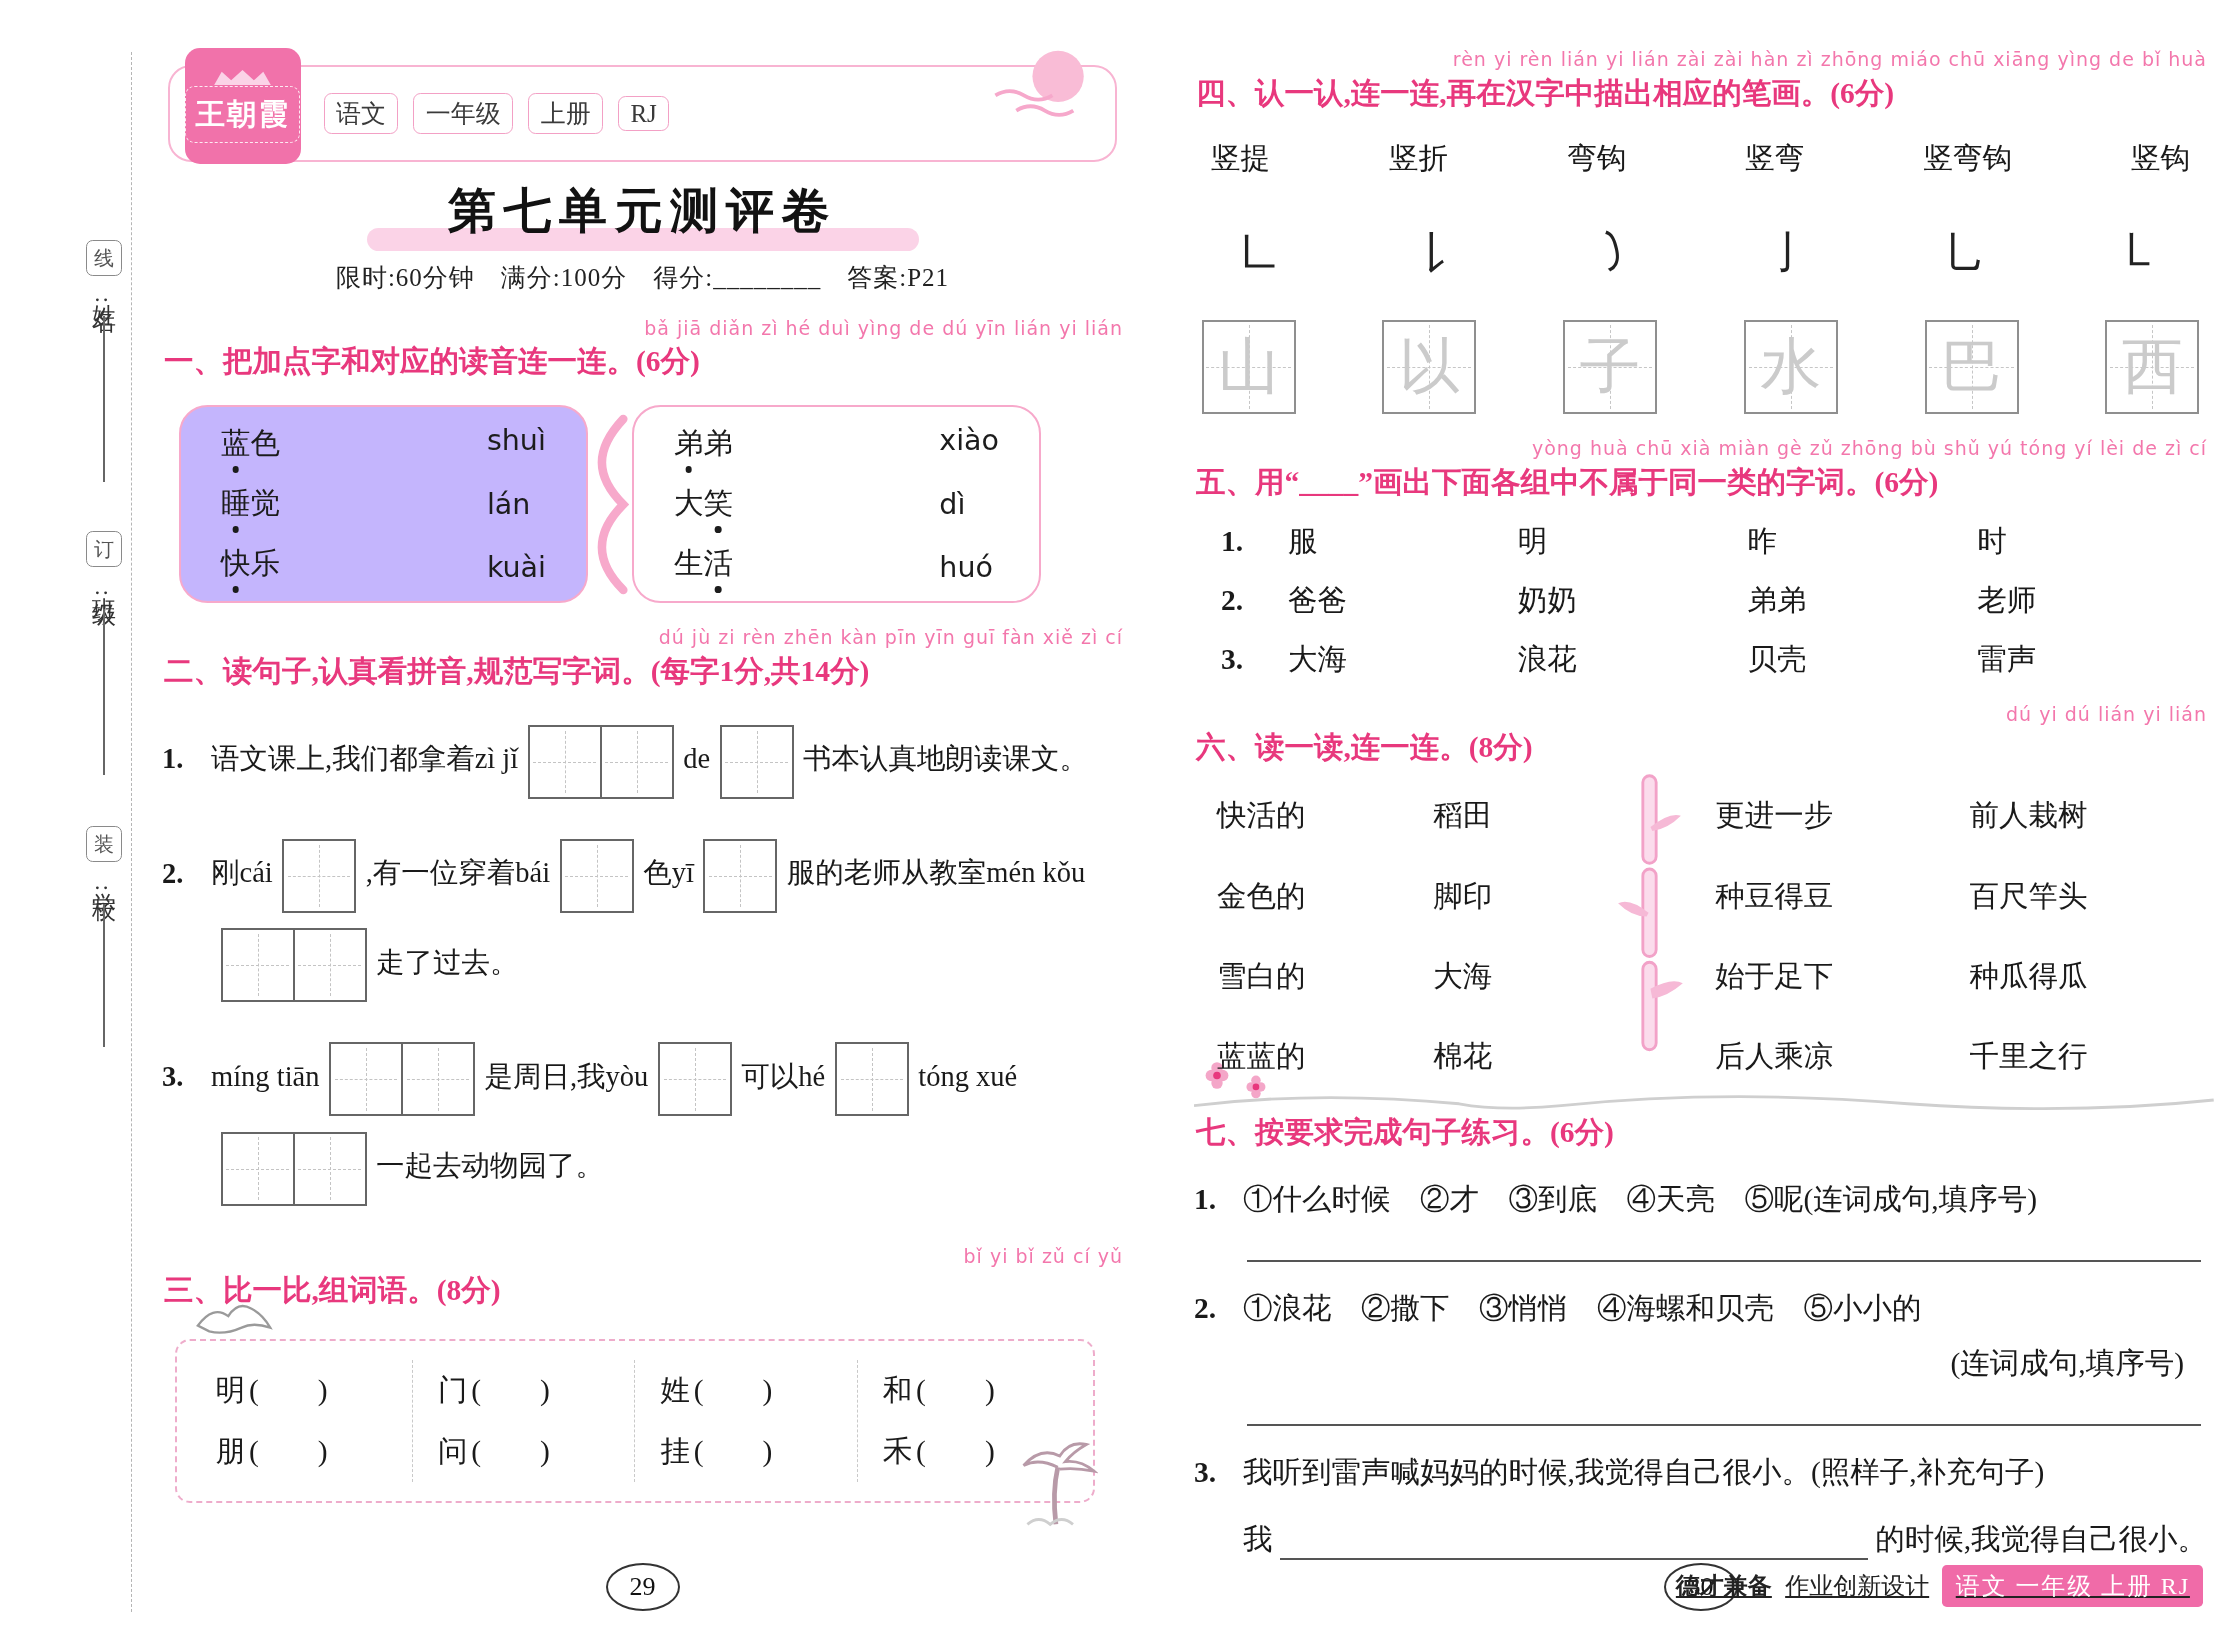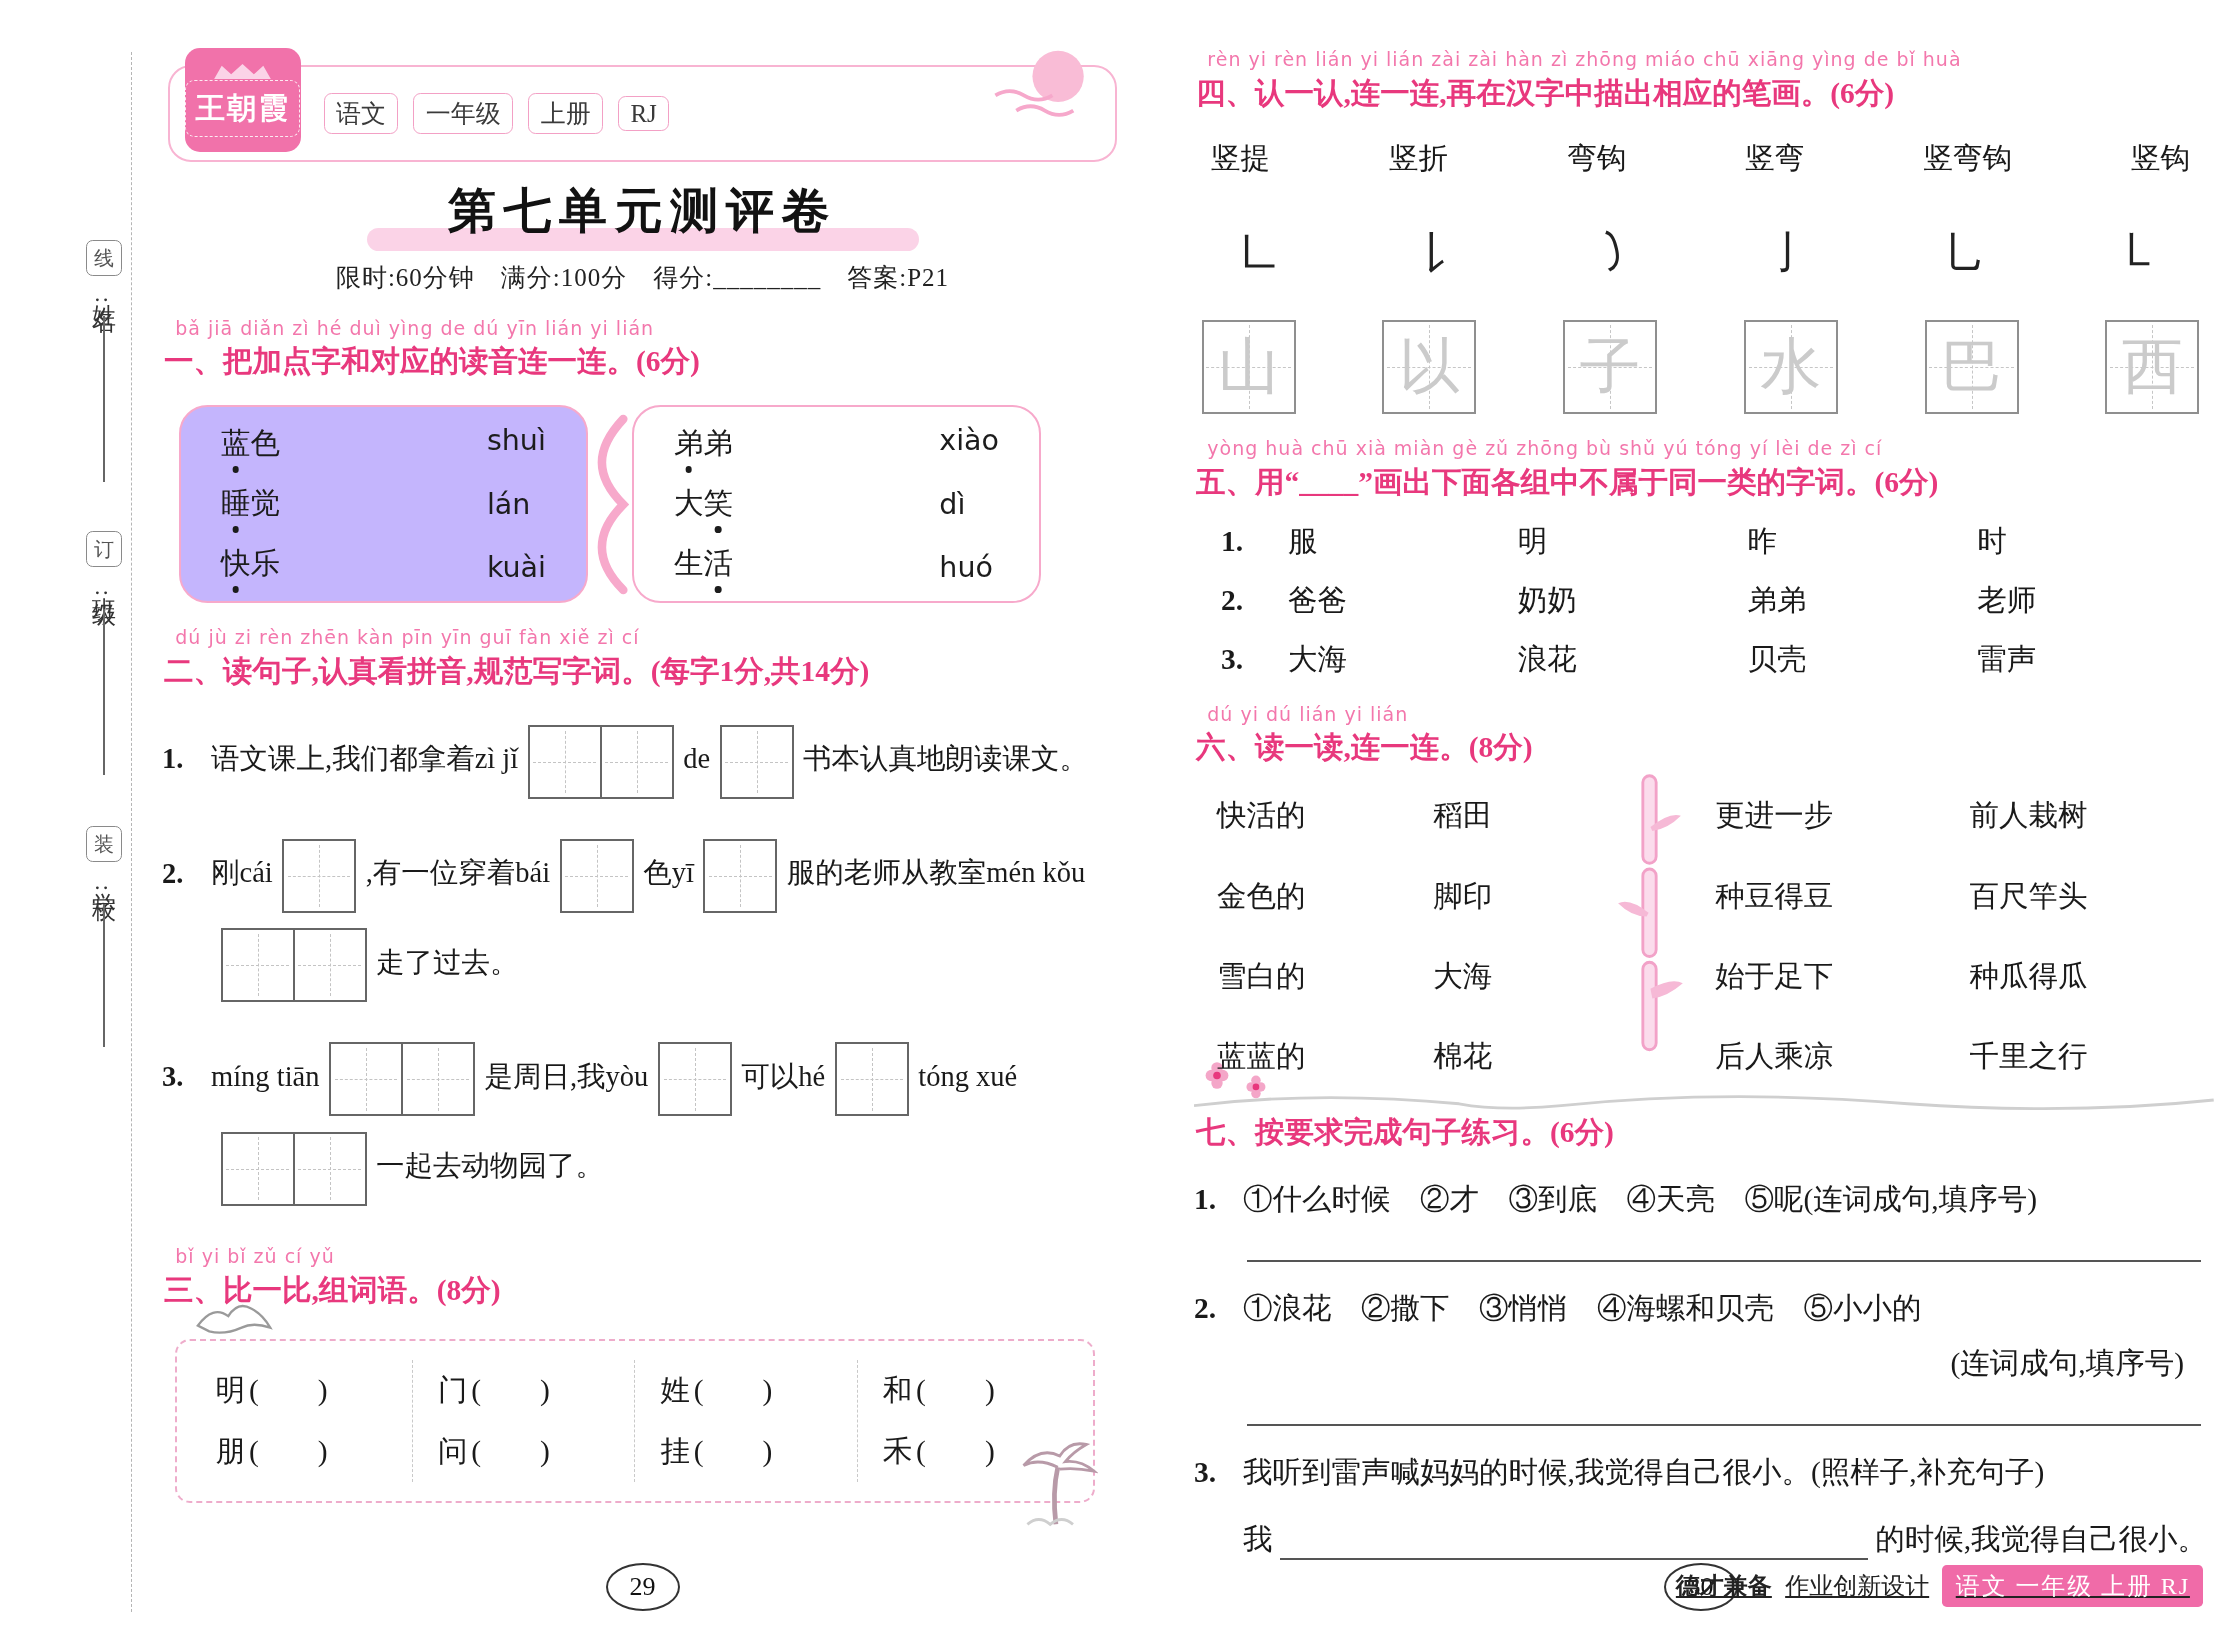--- a/index.html
+++ b/index.html
@@ -19,34 +19,34 @@
   .vline{width:1.9px;background:#666;height:166px;margin-top:7.6px;}
 
   
   .page{position:absolute;top:0;height:1645px;box-sizing:border-box;}
   .page-left{left:162px;width:961px;padding-top:48px;}
   .page-right{left:1194px;width:1013px;padding-top:48px;}
 
   
   .pheader{position:relative;margin:17px 5.7px 0 5.7px;height:93px;border:2.9px solid #f8b4d2;border-radius:23px;
     display:flex;align-items:center;background:#fff;}
-  .logo{position:absolute;left:15px;top:-19px;width:116px;height:104px;background:#f172aa;border-radius:15px;
+  .logo{position:absolute;left:15px;top:-19px;width:116px;height:116px;background:#f172aa;border-radius:15px;
     display:flex;flex-direction:column;align-items:center;justify-content:center;color:#fff;}
   .logo-inner{border:1.9px dashed rgba(255,255,255,.85);border-radius:9.5px;padding:7.6px 9.5px;font-size:29.5px;font-weight:bold;letter-spacing:1.9px;}
   .tags{margin-left:154px;display:flex;gap:15px;align-items:center;}
   .tag{border:1.9px solid #f3a0c5;color:#3a3a3a;border-radius:7.6px;padding:2.9px 11.4px;font-size:25px;background:#fff;}
   .sun{position:absolute;right:17px;top:-25px;}
 
   .title-wrap{position:relative;text-align:center;margin-top:17px;height:74px;}
   .title-bar{position:absolute;left:50%;transform:translateX(-50%);bottom:1.9px;width:552px;height:23px;background:#fbd3e7;border-radius:11.4px;}
   .title{position:relative;margin:0;font-size:48px;font-weight:bold;color:#121212;letter-spacing:7.6px;}
   .info{text-align:center;margin-top:7.6px;font-size:25px;color:#222;letter-spacing:1px;}
 
   
-  .pinyin{color:#f377ac;font-size:19px;font-family:"DejaVu Sans","Liberation Sans",sans-serif;margin:23px 0 0 13.3px;letter-spacing:1px;}
+  .pinyin{color:#f377ac;font-size:19px;font-family:"DejaVu Sans","Liberation Sans",sans-serif;margin:23px 0 0 13.3px;letter-spacing:1px;text-align:right;}
   .sec-head{color:#e8387d;font-size:29.5px;font-weight:bold;margin:3.8px 0 0 1.9px;}
 
   
   .match-wrap{margin:23px 0 0 17px;display:flex;align-items:center;}
   .matchbox{width:409px;height:198px;border:2.9px solid #f7a9cb;border-radius:28.5px;padding:17px 40px;
     box-sizing:border-box;display:flex;justify-content:space-between;background:#fff;}
   .matchbox.tint{background:#c4b5fd;}
   .mcol{display:flex;flex-direction:column;justify-content:space-between;}
   .mword{font-size:29.5px;color:#1c1c1c;}
   .dotted{position:relative;display:inline-block;}

